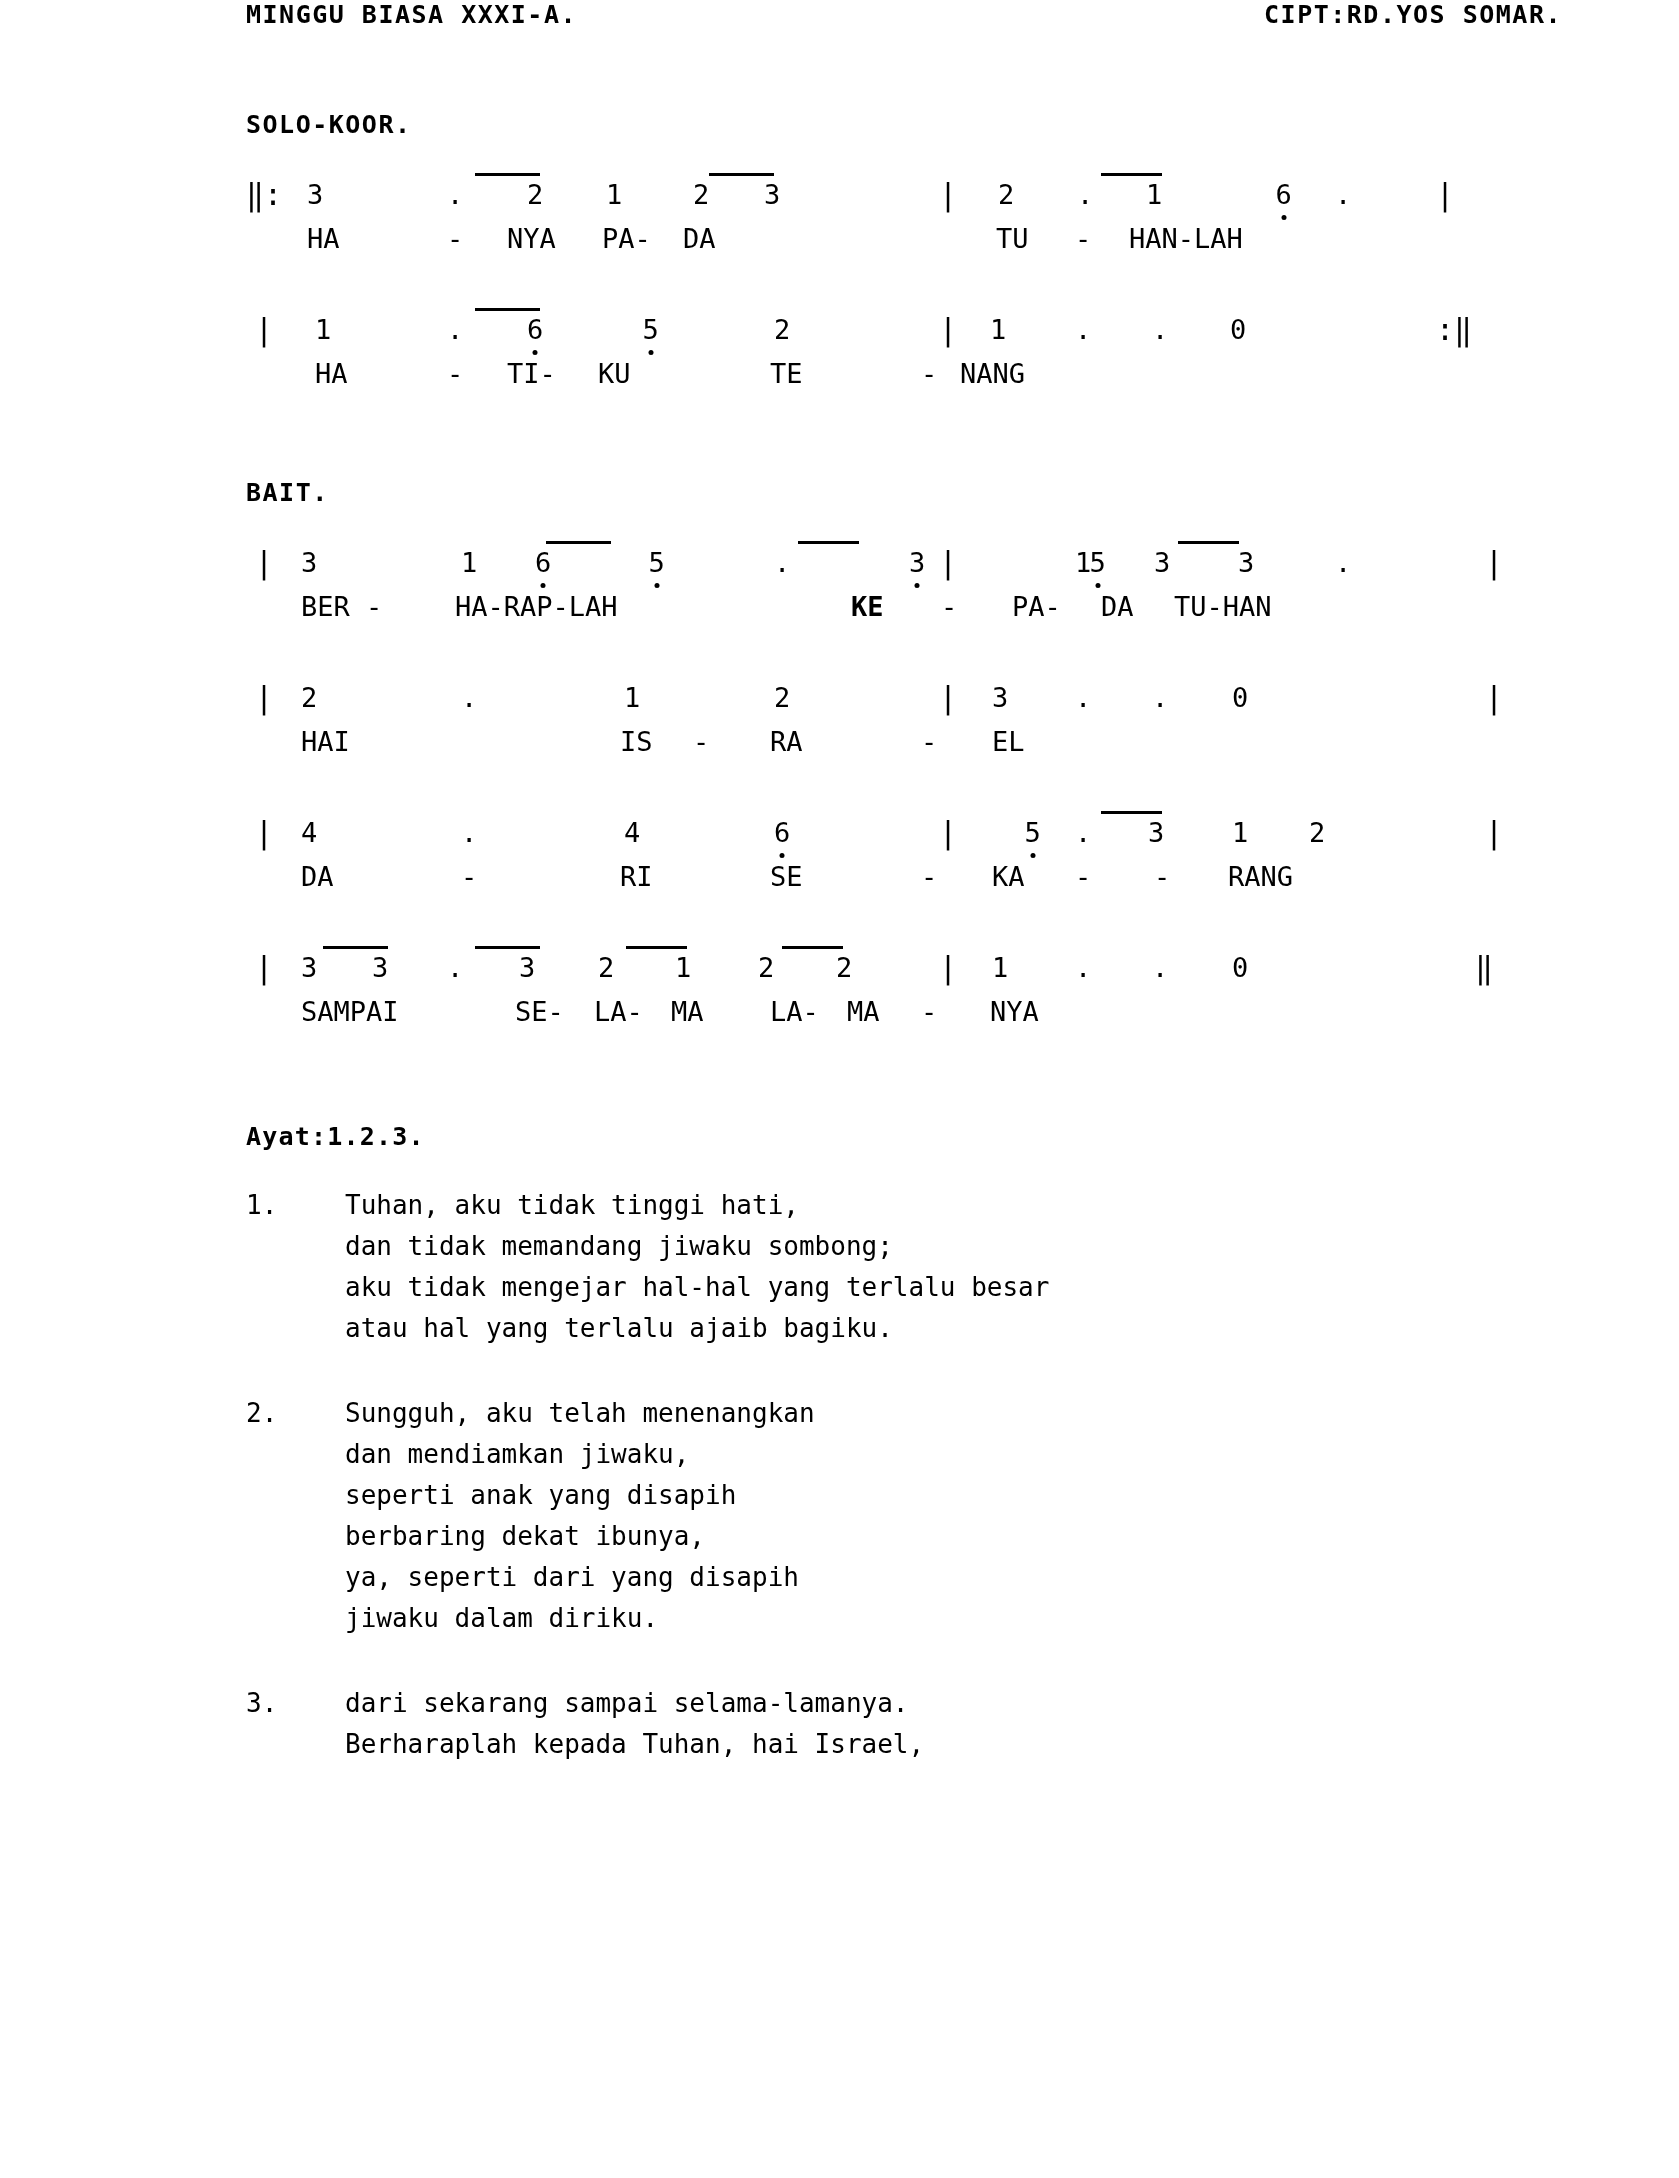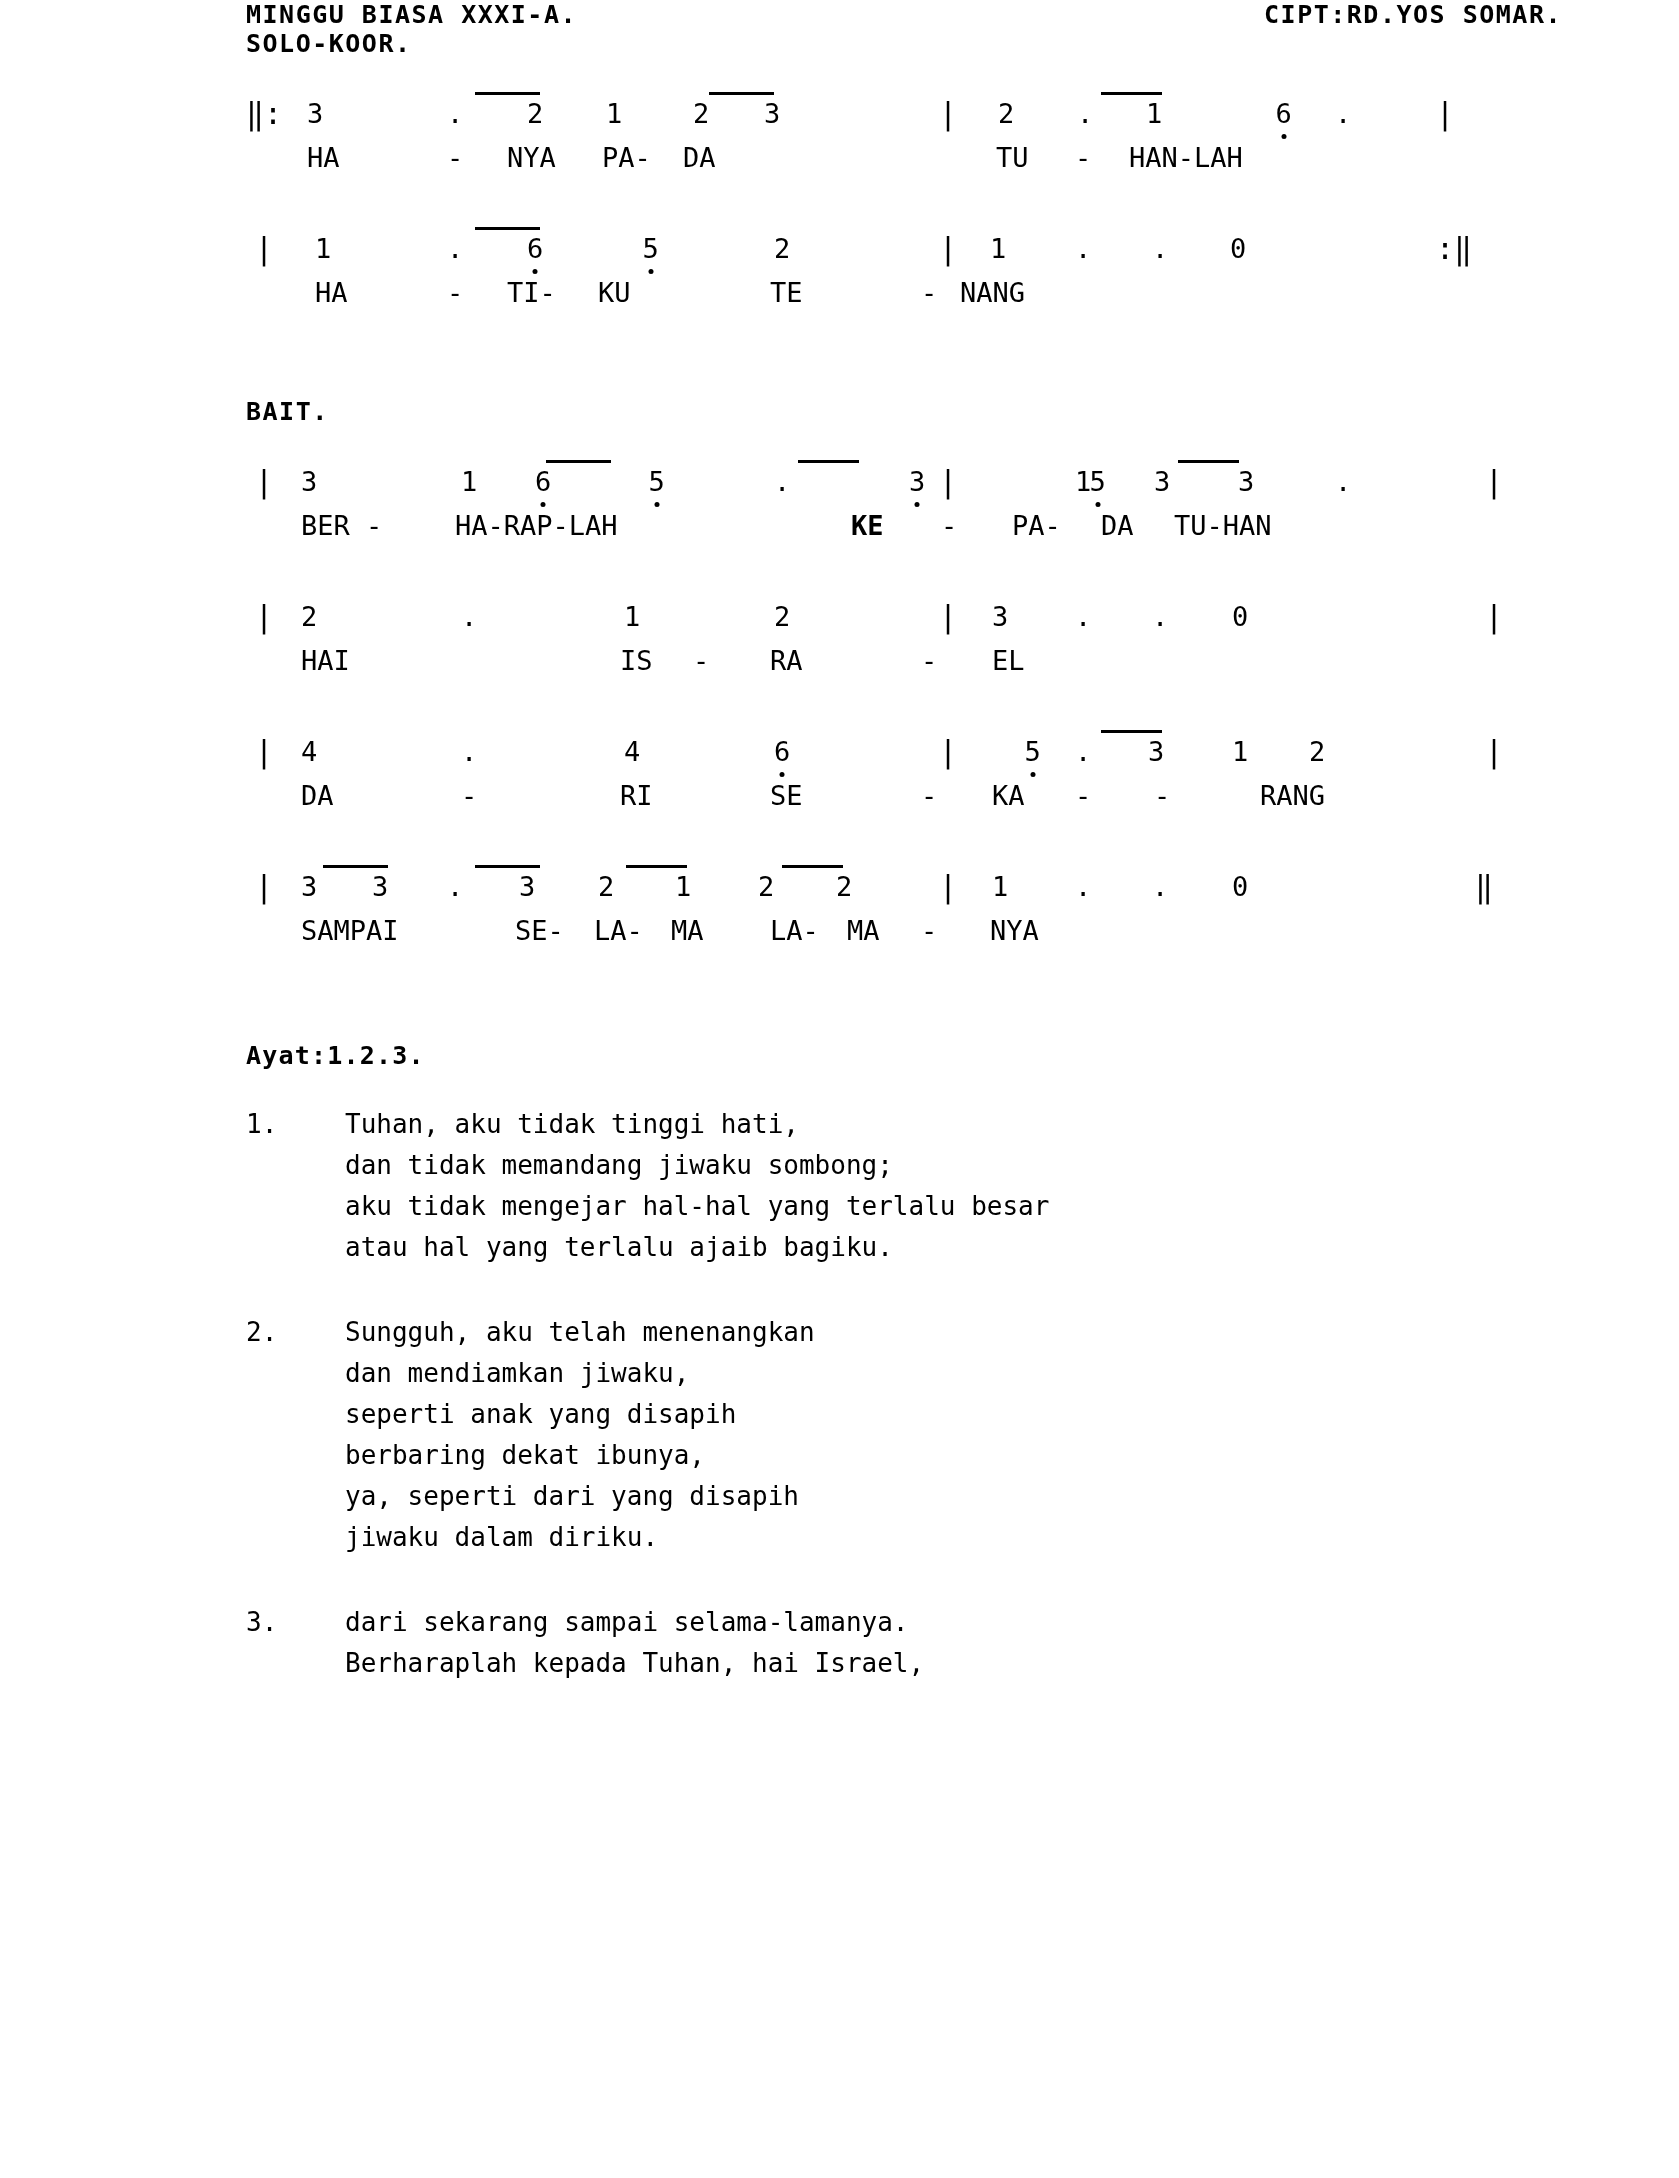--- a/index.html
+++ b/index.html
@@ -34,20 +34,21 @@
     display: flex;
     justify-content: space-between;
     align-items: baseline;
     padding-left: 246px;
     padding-right: 117px;
     font-size: 25px;
     font-weight: bold;
     letter-spacing: 1.5px;
   }
   .section-label {
+    margin-top: 81px;
     padding-left: 246px;
     font-size: 25px;
     font-weight: bold;
     letter-spacing: 1.5px;
   }
   .section-label.bait {
     margin-top: 69px;
   }
   .ayat-label {
     margin-top: 75px;
@@ -276,21 +277,21 @@
     </div>
     <div class="lyrics-row">
       <span class="cell" style="left:301px;">DA</span>
       <span class="cell" style="left:461px;">-</span>
       <span class="cell" style="left:620px;">RI</span>
       <span class="cell" style="left:770px;">SE</span>
       <span class="cell" style="left:921px;">-</span>
       <span class="cell" style="left:992px;">KA</span>
       <span class="cell" style="left:1075px;">-</span>
       <span class="cell" style="left:1154px;">-</span>
-      <span class="cell" style="left:1228px;margin-left:32px;">RANG</span>
+      <span class="cell" style="left:1228px;">RANG</span>
     </div>
   </div>
 
   <div class="stave">
     <div class="notes-row">
       <span class="bar" style="left:255px;">|</span>
       <span class="beam" style="left:323px;width:65px;"></span>
       <span class="cell" style="left:301px;">3</span>
       <span class="cell" style="left:372px;">3</span>
       <span class="cell" style="left:447px;">.</span>

